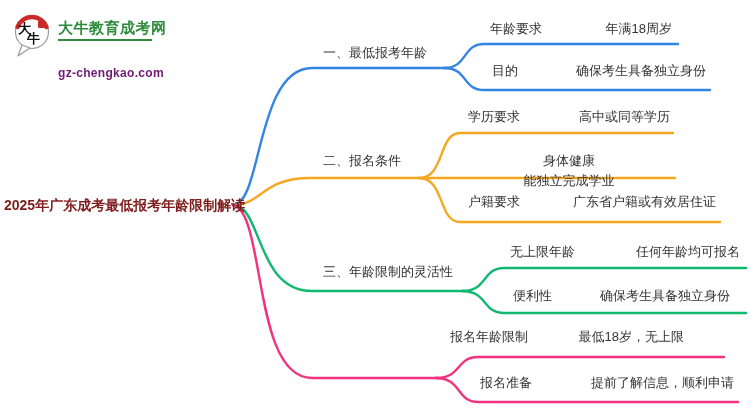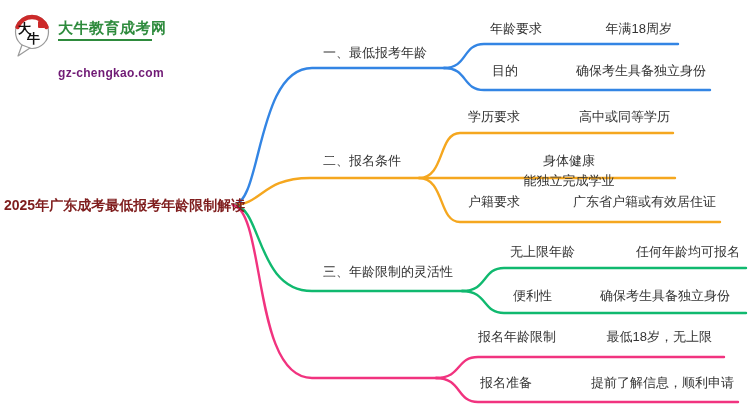--- a/index.html
+++ b/index.html
@@ -33,21 +33,21 @@
          font-size:13px; color:#333333; line-height:20px; white-space:nowrap; }
   .row .k { font-weight:500; }
   .row .v { font-weight:500; }
   .b1r1 { left:490px; top:19px;  width:182px;align-items:center; }
   .b1r2 { left:492px; top:61px;  width:214px; }
   .b2r1 { left:468px; top:107px; width:202px; }
   .b2r2 { left:468px; top:151px; width:202px;flex-direction:column; }
   .b2r3 { left:468px; top:192px; width:248px; }
   .b3r1 { left:510px; top:242px; width:230px; }
   .b3r2 { left:513px; top:286px; width:217px;gap:38px; }
-  .b4r1 { left:478px; top:327px; width:234px;align-items:center; }
+  .b4r1 { left:450px; top:327px; width:234px;align-items:center; }
   .b4r2 { left:480px; top:373px; width:254px;text-align:center; }
 </style>
 </head>
 <body>
 
 <div class="canvas">
 
   <svg class="links" width="750" height="410" viewBox="0 0 750 410">
 
     <path d="M233 205 C262 205 256 68 312 68 L450 68" stroke="#3385e4"></path>

